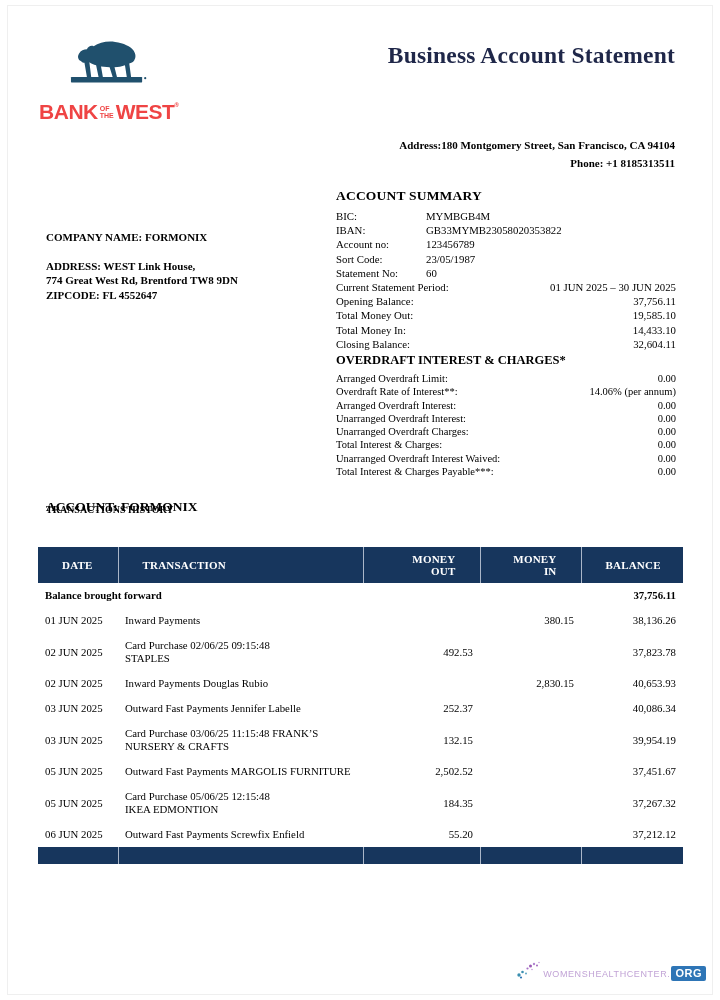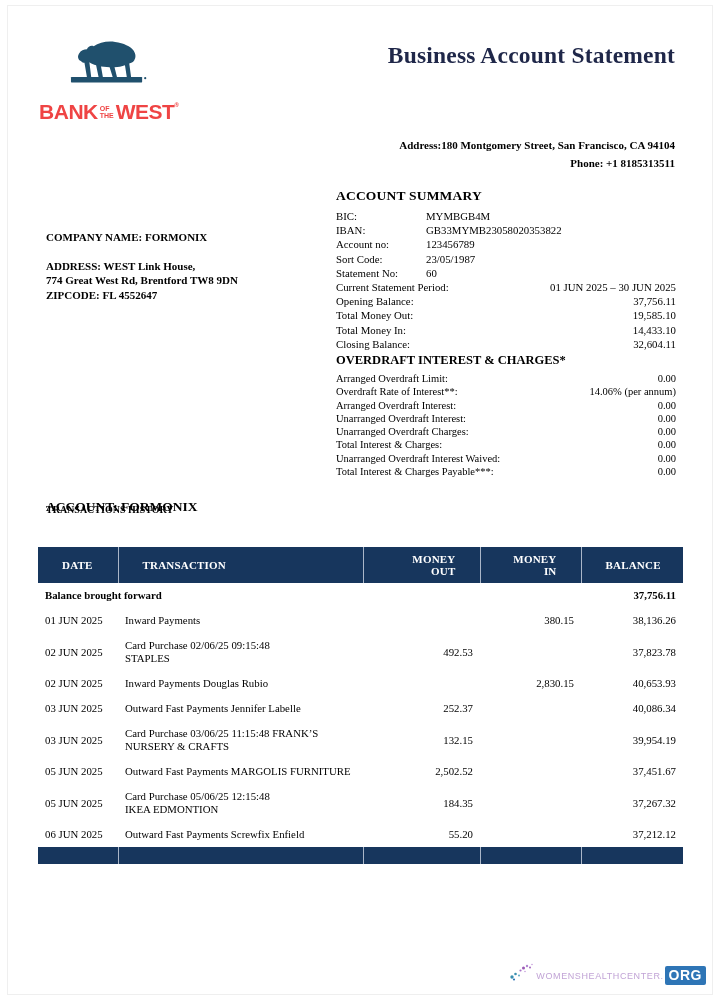--- a/index.html
+++ b/index.html
@@ -59,21 +59,21 @@
   table.tx td { font-size:10.8px; padding:6px 7px; vertical-align:middle; line-height:13px; }
   table.tx td.num { text-align:right; }
   table.tx tr.opening td { font-weight:bold; }
   table.tx td.foot { background:#17365d; height:17px; padding:0; }
 
   
   .watermark { position:absolute; right:14px; top:966px; display:flex; align-items:center;
     font-family:"Liberation Sans",sans-serif; }
   .watermark svg { margin:-8px 1px 0 0; }
   .wm-text { color:#c2a4d6; font-size:9px; letter-spacing:0.6px; }
-  .wm-badge { background:#2e75b6; color:#fff; font-size:14px; font-weight:bold;
+  .wm-badge { background:#2e75b6; color:#fff; font-size:11px; font-weight:bold;
     padding:1px 4px 2px 4px; border-radius:2px; margin-left:1px; letter-spacing:0.5px; }
 </style>
 </head>
 <body>
 
 <div class="page">
 
   <div class="logo">
     <svg width="112" height="54" viewBox="0 0 132 88">
       <g fill="#20506d">

